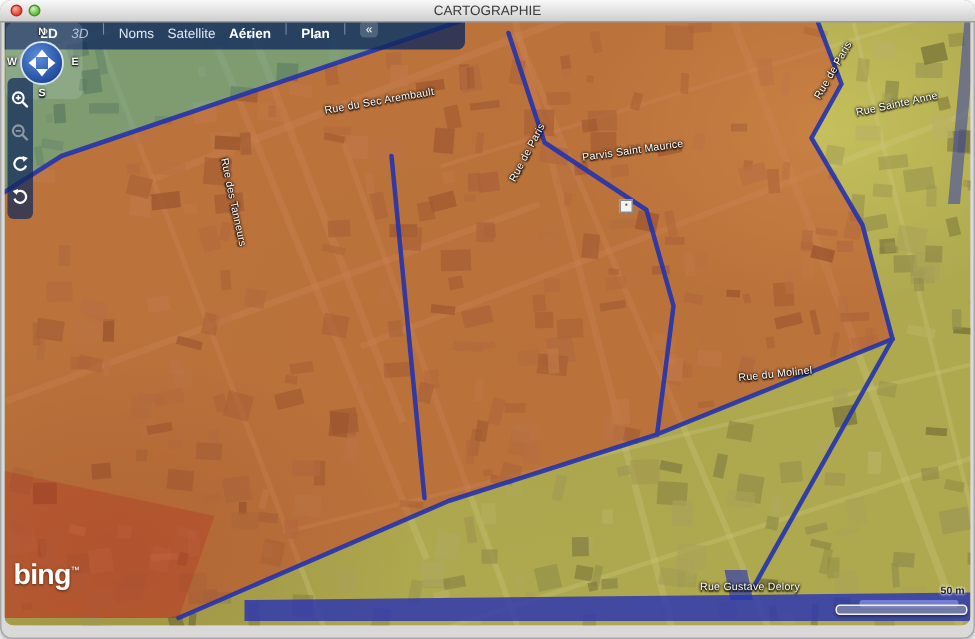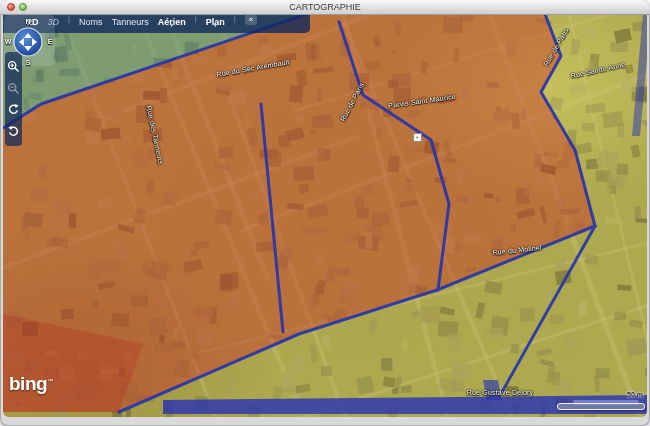--- a/index.html
+++ b/index.html
@@ -501,21 +501,21 @@
         <span class="street-label" style="left: 497px; top: 378px; transform: translate(-50%, -50%) rotate(0deg);">Rue Gustave Delory</span>
       </div>
 
     <div class="poi">▪</div>
 
     <div class="toolbar">
       <span class="tb bold">2D</span>
       <span class="tb dim">3D</span>
       <span class="sep">|</span>
       <span class="tb">Noms</span>
-      <span class="tb">Tanneurs</span>
+      <span class="tb">Satellite</span>
       <span class="tb bold">
         <span>Aérien</span>
         <span class="caret">▾</span>
       </span>
       <span class="sep">|</span>
       <span class="tb bold">
         <span>Plan</span>
         <span class="caret">▾</span>
       </span>
       <span class="sep">|</span>

